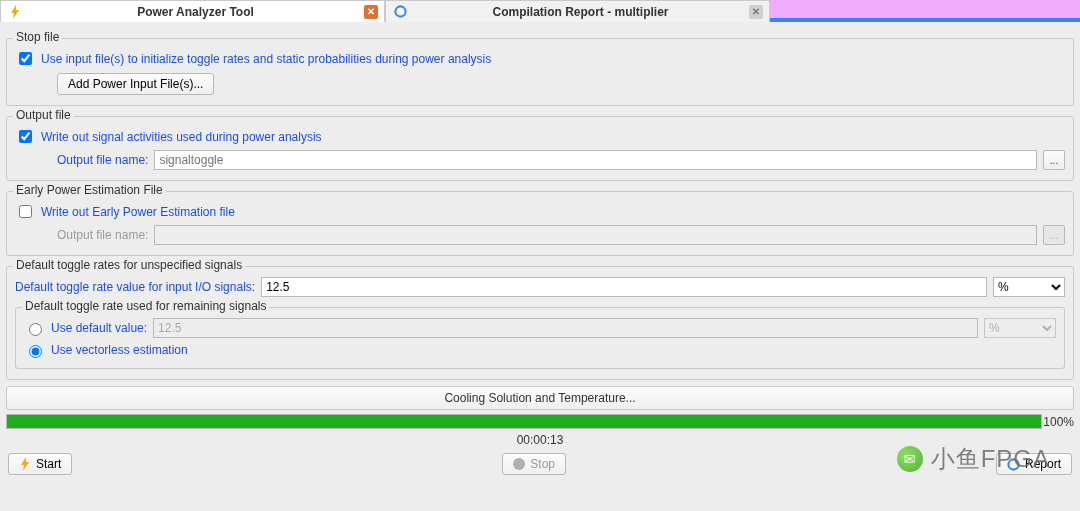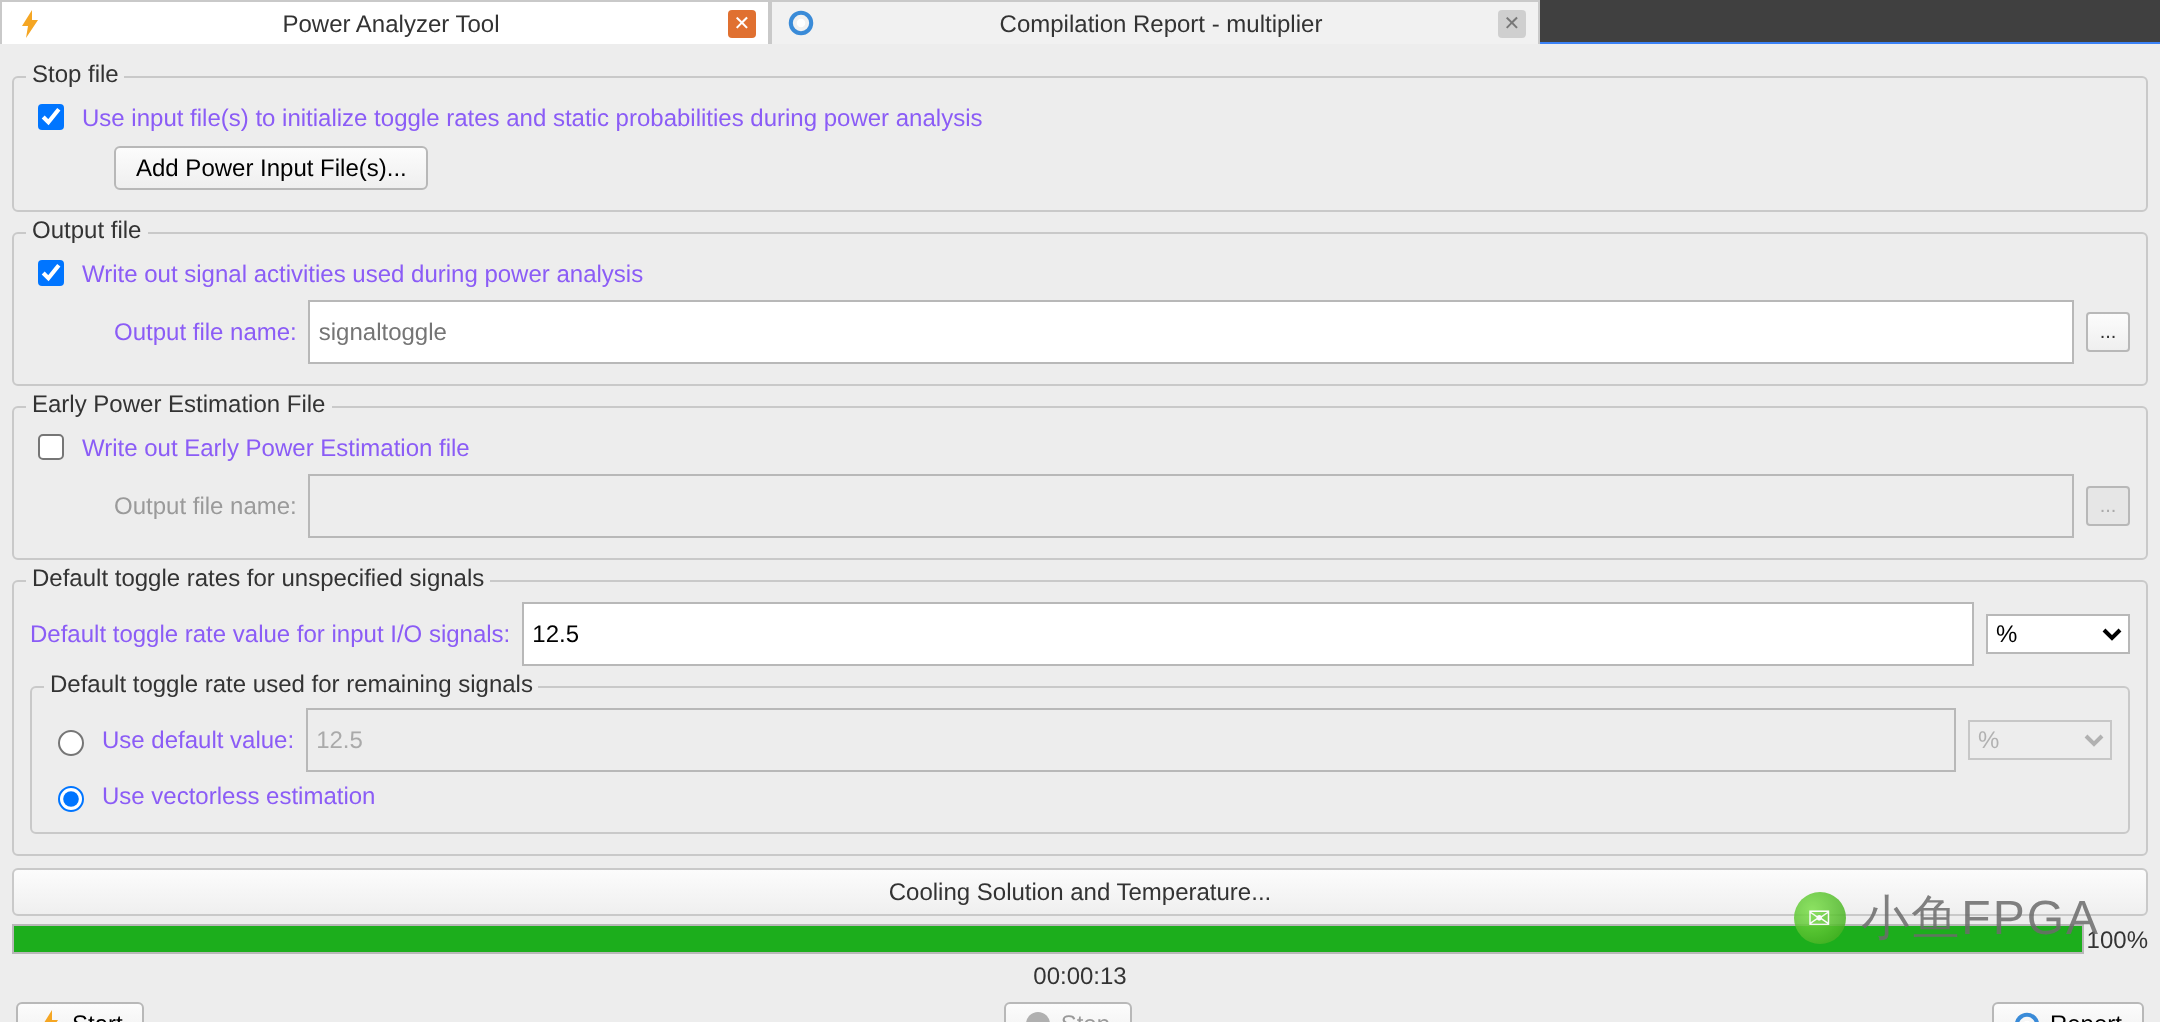--- a/index.html
+++ b/index.html
@@ -8,22 +8,23 @@
     width: 1080px; height: 511px;
     font-family: "Segoe UI", Tahoma, sans-serif;
     font-size: 12px;
     color: #333;
     background: #ededed;
     overflow: hidden;
   }
   .tabs {
     display: flex;
     height: 22px;
-    background: #404040;
-    border-bottom: 1px solid #3b82f6;
+    background: #f0abfc;
+    border-bottom: 4px solid #3b82f6;
+    font-weight: bold;
   }
   .tab {
     display: flex;
     align-items: center;
     border: 1px solid #c9c9c9;
     border-bottom: none;
     background: #fff;
     padding: 0 6px;
     width: 385px;
     height: 22px;
@@ -78,21 +79,21 @@
     gap: 5px;
   }
   .btn.disabled { color: #999; }
   .btn.disabled .circle { background:#b0b0b0; }
 
   input[type="text"] {
     border: 1px solid #b8b8b8;
     padding: 2px 4px;
     font-size: 12px;
     background: #fff;
-    height: 32px;
+    height: 20px;
   }
   input[type="text"][disabled] { background: #ededed; color: #aaa; }
 
   select {
     border: 1px solid #b8b8b8;
     height: 20px;
     font-size: 12px;
     background: #fff;
   }
   select[disabled] { background: #ededed; color:#999; }
@@ -101,21 +102,21 @@
     width: 22px; height: 20px;
     border: 1px solid #b8b8b8;
     background: linear-gradient(#fcfcfc, #efefef);
     border-radius: 2px;
     font-size: 10px;
     display:flex; align-items:center; justify-content:center;
     cursor:pointer;
   }
   .browse-btn.disabled { background:#e6e6e6; color:#aaa; cursor:default; }
 
-  .label-static { color:#8b5cf6; white-space: nowrap; text-align: right; }
+  .label-static { color:#1d4ed8; white-space: nowrap; text-align: right; }
   .label-muted { color:#9a9a9a; white-space: nowrap; }
 
   .check { width:13px; height:13px; }
 
   .expander {
     border: 1px solid #c9c9c9;
     background: linear-gradient(#fcfcfc, #efefef);
     border-radius: 3px;
     text-align: center;
     padding: 4px 0;

